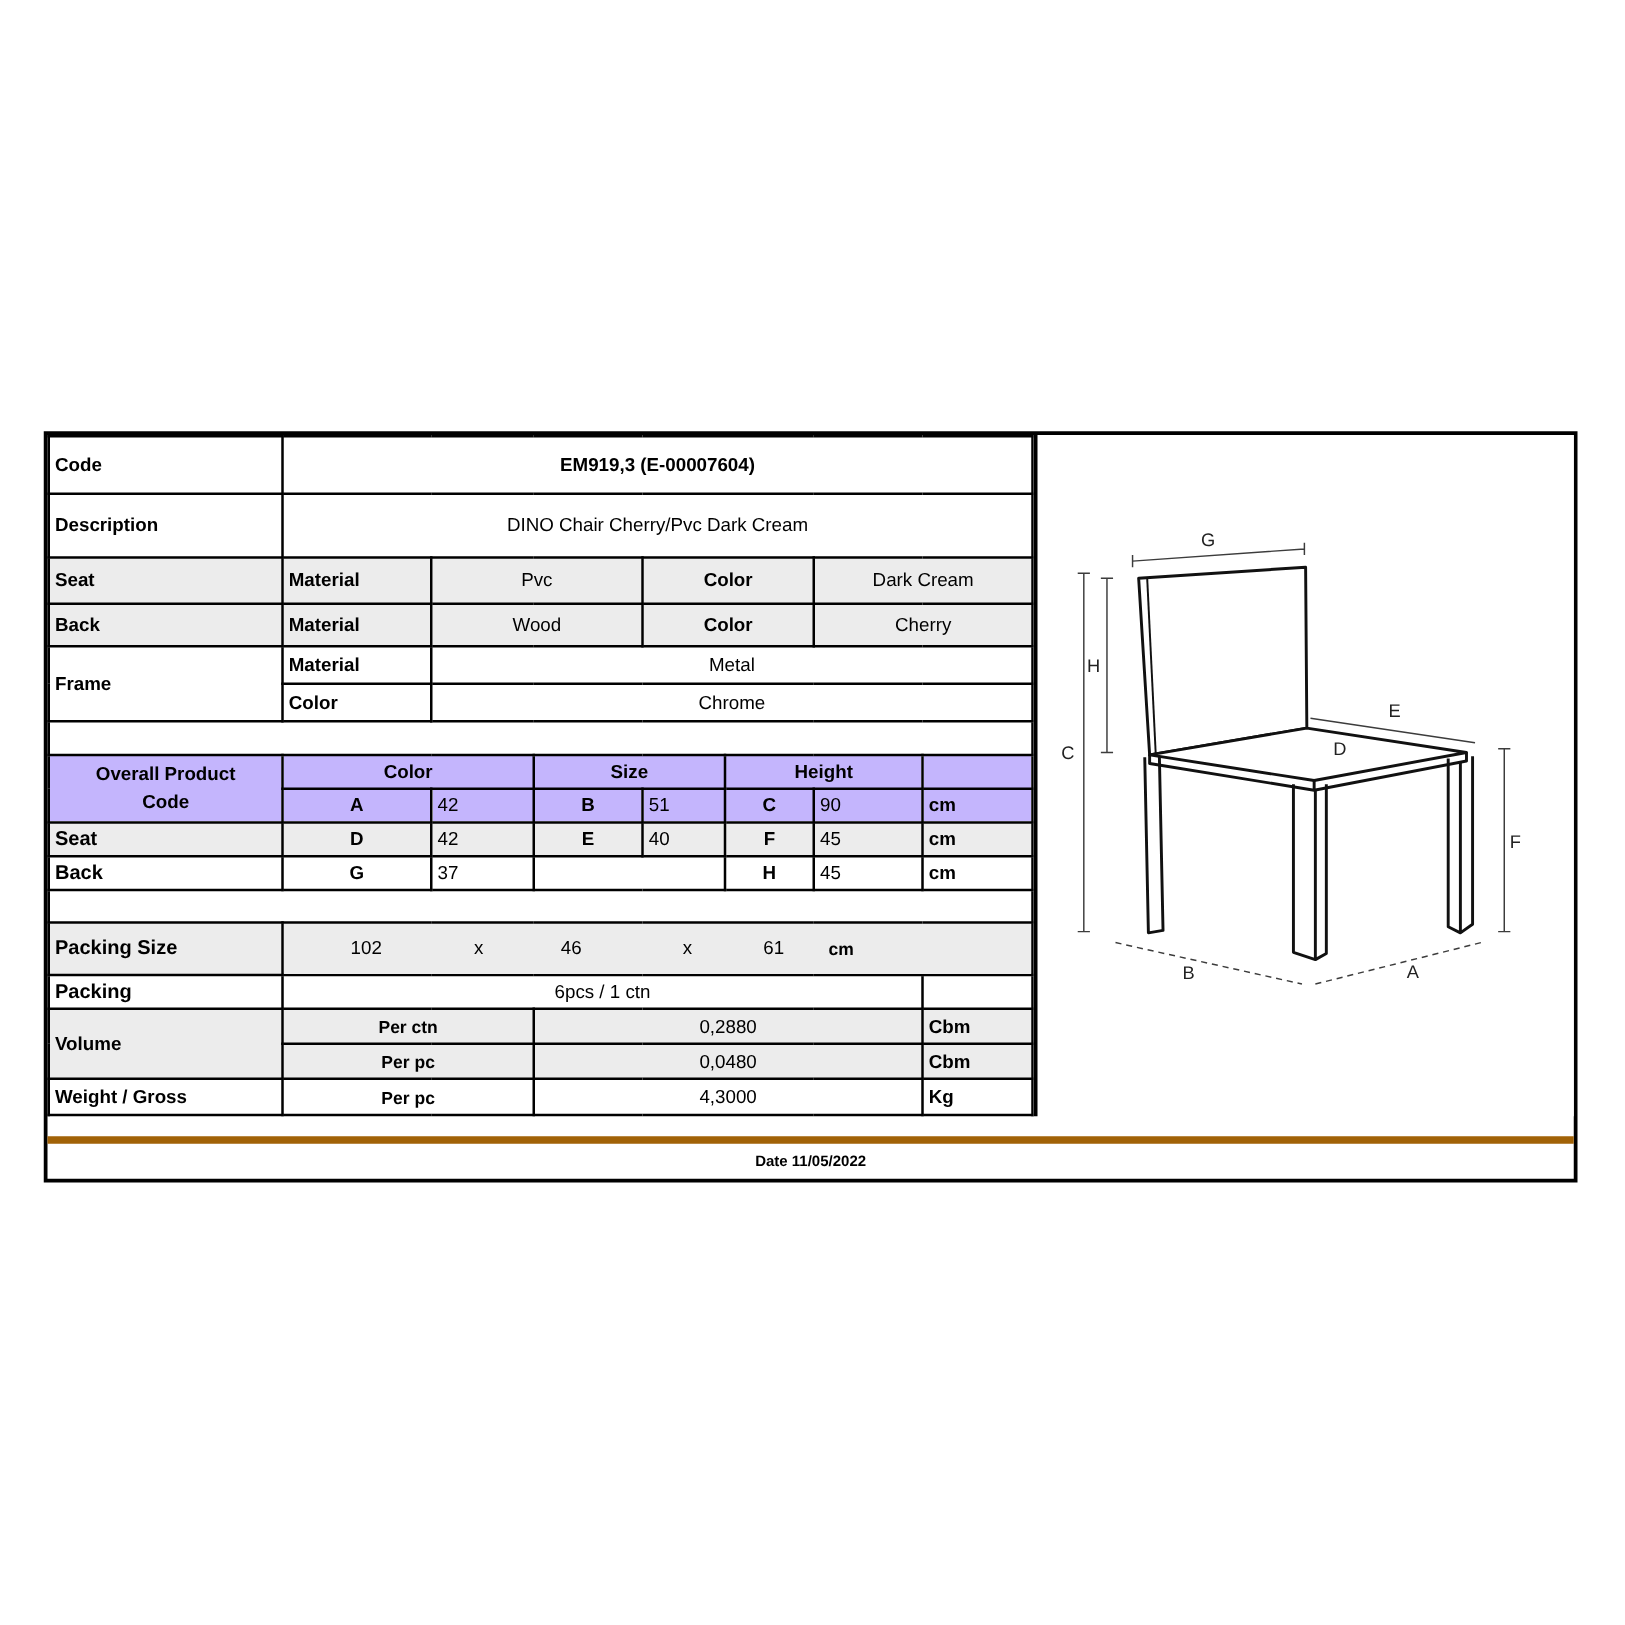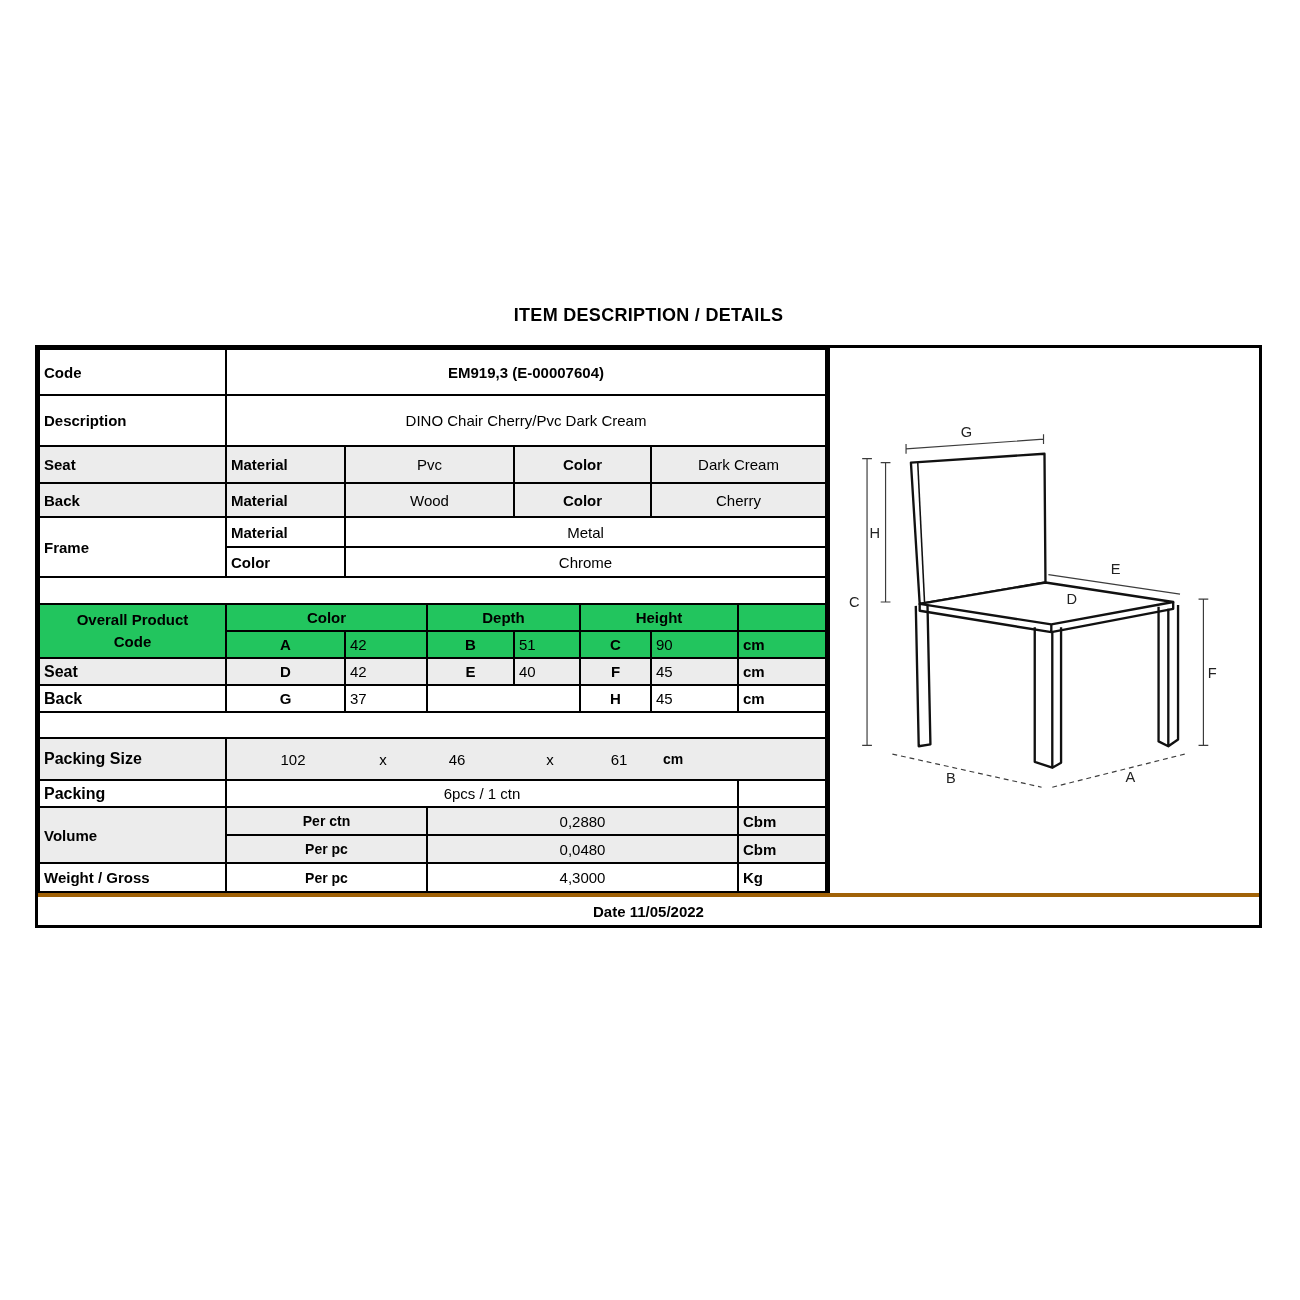--- a/index.html
+++ b/index.html
@@ -53,21 +53,21 @@
     font-size:15px;
     vertical-align:middle;
   }
   td.lbl{font-weight:bold;font-size:17px;text-align:left;}
   td.sublbl{font-weight:bold;font-size:14px;text-align:left;}
   td.val{text-align:center;font-size:15px;margin-left:28px;}
   td.ctr{text-align:center;}
   td.bold{font-weight:bold;}
   td.big{font-size:17px;}
   .gray{background:#ececec;}
-  .yellow{background:#22c55e;}
+  .yellow{background:#c4b5fd;}
   td.unit{font-weight:bold;font-size:14px;text-align:left;}
   td.szkey{font-weight:bold;font-size:16px;text-align:center;}
   td.sznum{font-size:16px;text-align:left;}
   td.two-line{text-align:center;font-weight:bold;font-size:16px;white-space:normal;line-height:1.45;}
   td.packrel{position:relative;}
   .packspan{position:absolute;top:50%;transform:translate(-50%,-50%);font-size:15px;}
   .packspan.u{font-weight:bold;font-size:14px;}
   .drawing-panel{
     flex:1 1 auto;
     border-left:3px solid #000;
@@ -83,41 +83,41 @@
     justify-content:center;
     font-weight:bold;
     font-size:19px;
   }
   .drawing-area{
     flex:1 1 auto;
     position:relative;
   }
   .drawing-area svg{display:block;width:100%;height:100%;}
   .date-row{
-    border-top:4px solid #a16207;
+    border-top:6px solid #a16207;
     height:28px;
     display:flex;
     align-items:center;
     justify-content:center;
     font-weight:bold;
-    font-size:15px;
+    font-size:12px;
+    margin-top:16px;
   }
   .dim{stroke:#3c3c3c;stroke-width:1.2;fill:none;}
   .dimdash{stroke:#3c3c3c;stroke-width:1.2;fill:none;stroke-dasharray:5 4;}
   .chairline{stroke:#111;stroke-width:2.4;fill:none;stroke-linejoin:round;}
   .chairfill{stroke:#111;stroke-width:2.4;fill:#fff;stroke-linejoin:round;}
   .thinline{stroke:#111;stroke-width:1.6;fill:none;}
   .dimtext{font-family:"Liberation Sans",sans-serif;font-size:15px;fill:#222;}
 </style>
 </head>
 <body>
 
 <div class="page">
 
-  <div class="sheet-title">ITEM DESCRIPTION / DETAILS</div>
 
   <div class="sheet">
     <div class="sheet-body">
 
       <table class="spec">
         <colgroup>
           <col style="width:187px">
             <col style="width:119px">
             <col style="width:82px">
             <col style="width:87px">
@@ -167,21 +167,21 @@
           <tr style="height:27px">
             <td colspan="8"></td>
           </tr>
 
           <tr style="height:27px">
             <td class="two-line yellow" rowspan="2">
               <span>Overall Product</span><br>
               <span>Code</span>
             </td>
             <td class="szkey yellow" colspan="2">Color</td>
-            <td class="szkey yellow" colspan="2">Depth</td>
+            <td class="szkey yellow" colspan="2">Size</td>
             <td class="szkey yellow" colspan="2">Height</td>
             <td class="yellow"></td>
           </tr>
           <tr style="height:27px">
             <td class="szkey yellow">A</td>
             <td class="sznum yellow">42</td>
             <td class="szkey yellow">B</td>
             <td class="sznum yellow">51</td>
             <td class="szkey yellow">C</td>
             <td class="sznum yellow">90</td>

